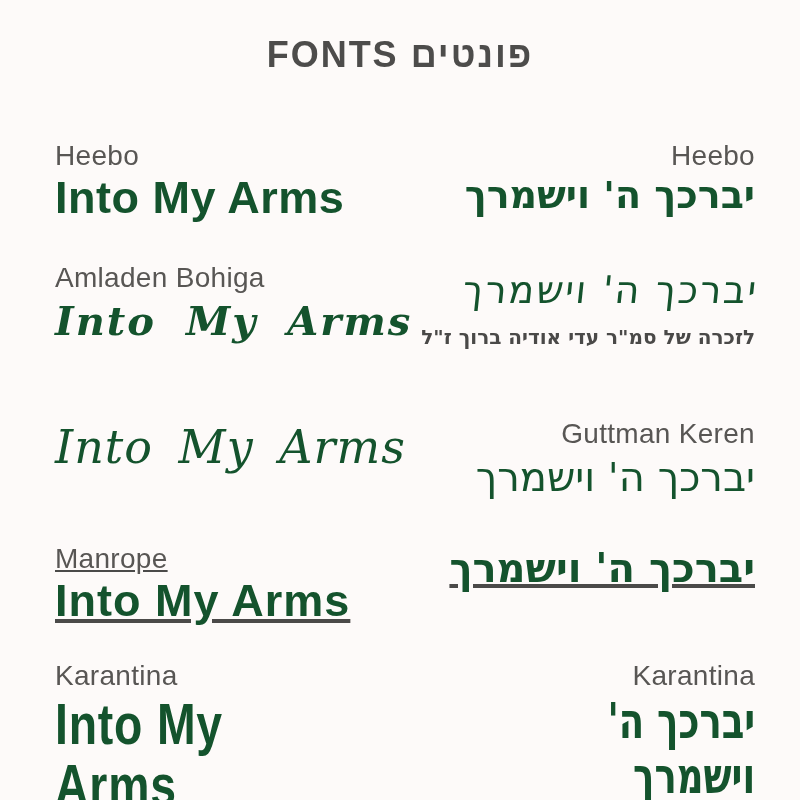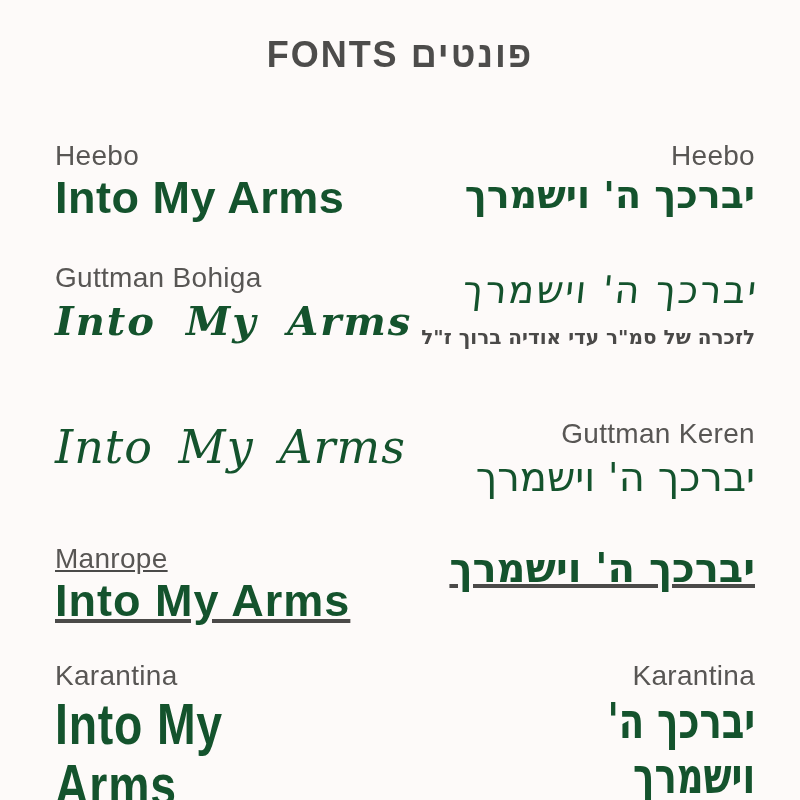--- a/index.html
+++ b/index.html
@@ -92,21 +92,21 @@
       <div class="sample s-heebo-en">Into My Arms</div>
     </div>
     <div class="cell-r" dir="rtl" lang="he">
       <div class="fname" dir="ltr">Heebo</div>
       <div class="sample s-heebo-he">יברכך ה' וישמרך</div>
     </div>
   </div>
 
   <div class="row row-2">
     <div class="cell-l">
-      <div class="fname">Guttman Bohiga</div>
+      <div class="fname">Amladen Bohiga</div>
       <div class="sample s-script-en">Into My Arms</div>
     </div>
     <div class="cell-r" dir="rtl" lang="he">
       <div class="sample"><span class="s-hand-he">יברכך ה' וישמרך</span></div>
       <div class="s-caption">לזכרה של סמ"ר עדי אודיה ברוך ז"ל</div>
     </div>
   </div>
 
   <div class="row row-3">
     <div class="cell-l">

